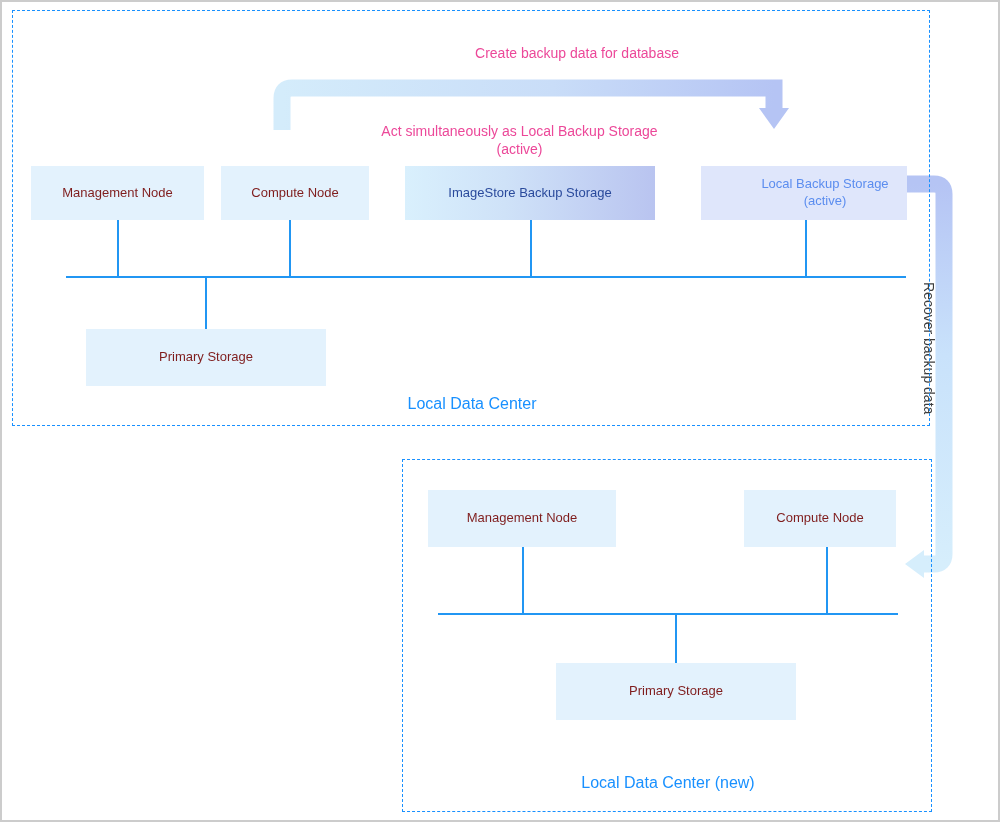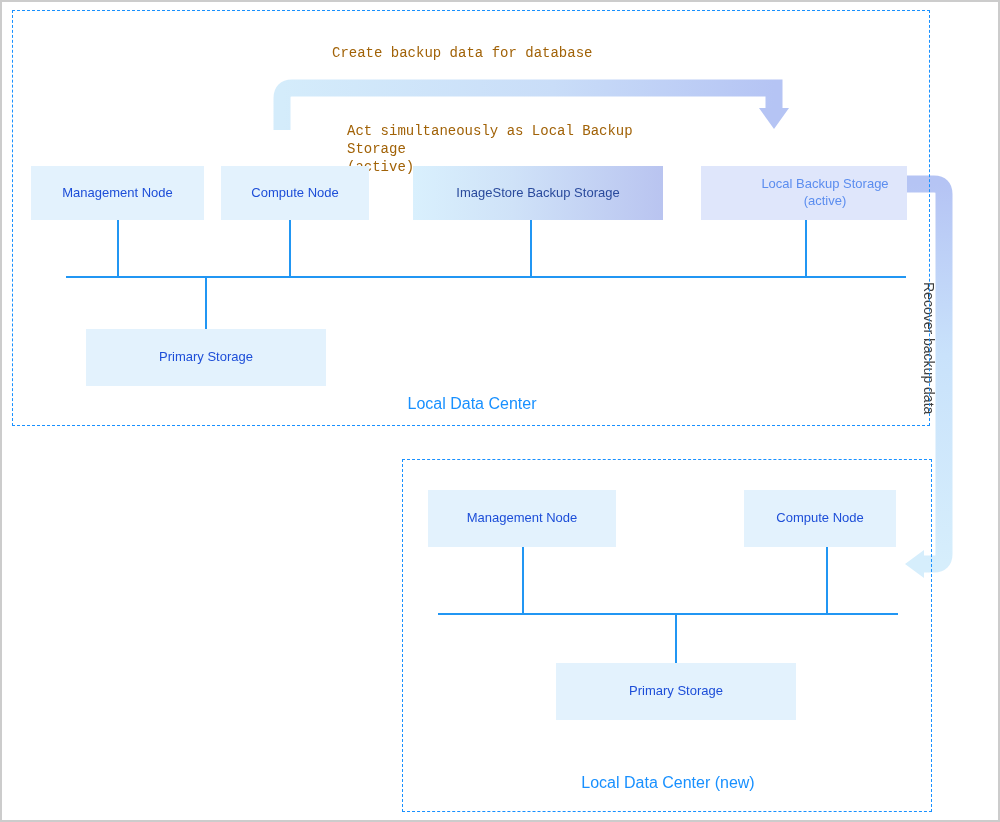--- a/index.html
+++ b/index.html
@@ -41,40 +41,40 @@
   #cap-new   { left: 0;   top: 314px; width: 530px; }
 
   
   .node {
     position: absolute;
     box-sizing: border-box;
     display: flex;
     align-items: center;
     justify-content: center;
     font-size: 13px;
-    color: #1d4ed8;
+    color: #7f1d1d;
     background: #e3f2fd;
     text-align: center;
     line-height: 1.3;
     padding: 2px 6px;
   }
   .node.imagestore {
     background: linear-gradient(to right, #d9f0fd 0%, #cfe2f8 40%, #b9c4f0 100%);
     color: #2a4a9c;
   }
   .node.localbackup {
     background: #dfe6fb;
     color: #5b8def;
     padding-left: 48px;
   }
 
   
   #n-mgmt-1   { left: 18px;  top: 155px; width: 173px; height: 54px; }
   #n-comp-1   { left: 208px; top: 155px; width: 148px; height: 54px; }
-  #n-image-1  { left: 392px; top: 155px; width: 250px; height: 54px; margin-left: 8px; }
+  #n-image-1  { left: 392px; top: 155px; width: 250px; height: 54px; }
   #n-lbs-1    { left: 688px; top: 155px; width: 206px; height: 54px; }
   #n-prim-1   { left: 73px;  top: 318px; width: 240px; height: 57px; }
 
   
   #n-mgmt-2   { left: 25px;  top: 30px;  width: 188px; height: 57px; }
   #n-comp-2   { left: 341px; top: 30px;  width: 152px; height: 57px; }
   #n-prim-2   { left: 153px; top: 203px; width: 240px; height: 57px; }
 
   
   .line-h {
@@ -95,26 +95,25 @@
   #riser-prim-1 { left: 192px; top: 265px; height: 54px; }
 
   #bus-2        { left: 35px;  top: 153px; width: 460px; }
   #drop-mgmt-2  { left: 119px; top: 87px;  height: 67px; }
   #drop-comp-2  { left: 423px; top: 87px;  height: 67px; }
   #riser-prim-2 { left: 272px; top: 153px; height: 51px; }
 
   
   .annot {
     position: absolute;
-    color: #a16207;
+    color: #ec4899;
     font-size: 14px;
-    text-align: left;
+    text-align: center;
     line-height: 1.3;
     white-space: pre-line;
-    font-family: Liberation Mono, monospace;
   }
   #annot-create { left: 330px; top: 42px;  width: 490px; }
   #annot-act    { left: 345px; top: 120px; width: 345px; }
   #annot-recover {
     position: absolute;
     left: 935px;
     top: 280px;
     width: 220px;
     color: #3d3d3d;
     font-size: 14px;

